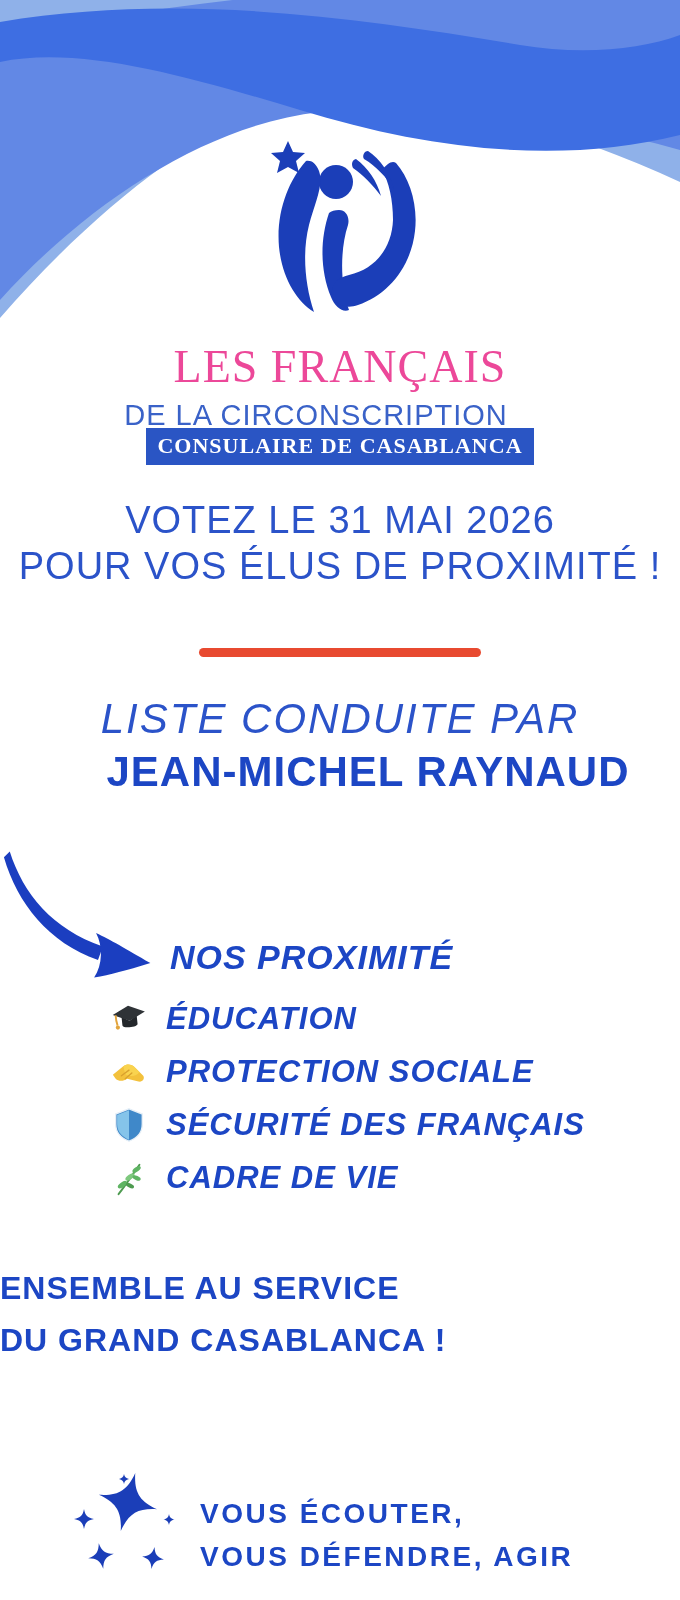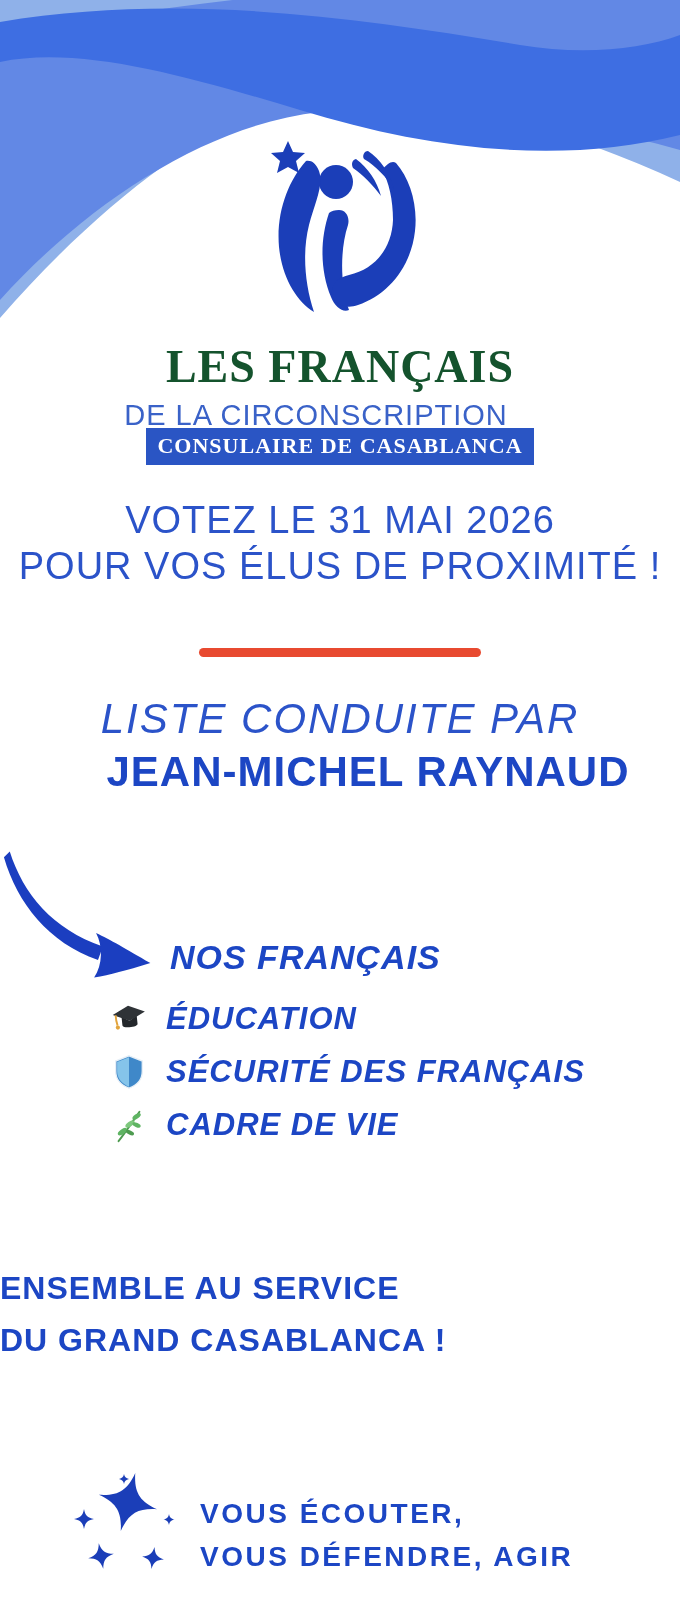--- a/index.html
+++ b/index.html
@@ -7,22 +7,22 @@
     width:680px;height:1600px;position:relative;background:#ffffff;overflow:hidden;
     font-family:"Liberation Sans",sans-serif;
   }
   .abs{position:absolute;}
   
   .waves{top:0;left:0;width:680px;height:335px;}
   
   .logo-mark{left:250px;top:134px;width:170px;height:192px;}
   .logo-title{
     top:340px;left:0;width:680px;text-align:center;
-    font-family:"Liberation Serif",serif;font-weight:bold;font-size:46px;
-    letter-spacing:1px;color:#14532d;
+    font-family:"Liberation Serif",serif;font-weight:normal;font-size:46px;
+    letter-spacing:1px;color:#ec4899;
   }
   .logo-subtitle{
     top:399px;left:0;width:632px;text-align:center;
     font-size:29px;font-weight:400;letter-spacing:1px;color:#3A62C8;
   }
   .logo-banner-wrap{top:428px;left:0;width:680px;text-align:center;}
   .logo-banner{
     display:inline-block;background:#2A55C4;color:#ffffff;
     font-family:"Liberation Serif",serif;font-weight:bold;font-size:22px;
     letter-spacing:1px;padding:5px 11px 6px 11px;
@@ -104,37 +104,47 @@
   <div>JEAN-MICHEL RAYNAUD</div>
 </div>
 
 <svg class="abs arrow" viewBox="0 0 165 135" aria-hidden="true">
   <g fill="#1B3EC0">
     <path d="M8 4 C22 48 52 84 104 102 L99 116 C48 98 16 58 2 10 Z"></path>
     <path d="M97 88 C112 95 127 104 153 119 C127 127 112 131 95 134 C104 121 104 101 97 88 Z"></path>
   </g>
 </svg>
 
-<div class="abs prio-title">NOS FRANÇAIS</div>
+<div class="abs prio-title">NOS PROXIMITÉ</div>
 <div class="abs prio-list">
 
   <div class="prio-item">
     <span class="prio-icon">
       <svg viewBox="0 0 40 40" width="38" height="38" aria-hidden="true">
         <g transform="rotate(-6 20 16)">
           <path d="M12 17 L12 26 C12 29.5 28 29.5 28 26 L28 17 L20 22 Z" fill="#23272B"></path>
           <polygon points="20,6 37,14 20,22 3,14" fill="#2F3337"></polygon>
         </g>
         <path d="M6 16 C6 20 7 24 8 27" stroke="#E2A43C" stroke-width="2" fill="none"></path>
         <circle cx="8.3" cy="29" r="2.2" fill="#E2A43C"></circle>
       </svg>
     </span>
     <span class="prio-label">ÉDUCATION</span>
   </div>
 
+  <div class="prio-item">
+    <span class="prio-icon">
+      <svg viewBox="0 0 40 40" width="38" height="38" aria-hidden="true">
+        <path d="M3 23 L14 14 C18 11 23 12 26 15 L35 24 C37 27 34 31 30 30 L18 27 C14 30 9 30 6 27 Z" fill="#F3C13C"></path>
+        <path d="M14 14 C18 11 23 12 26 15 L31 20 C28 24.5 21 25.5 16 22 Z" fill="#F9D34F"></path>
+        <path d="M12 24 L20 18 M16 27 L23 21" stroke="#D9A12E" stroke-width="1.4" fill="none" stroke-linecap="round"></path>
+      </svg>
+    </span>
+    <span class="prio-label">PROTECTION SOCIALE</span>
+  </div>
 
   <div class="prio-item">
     <span class="prio-icon">
       <svg viewBox="0 0 40 40" width="38" height="38" aria-hidden="true">
         <path d="M20 3 L34 8.5 V19 C34 28.5 27.5 34.5 20 37 C12.5 34.5 6 28.5 6 19 V8.5 Z" fill="#3F88C9" stroke="#E6EFF7" stroke-width="1.5"></path>
         <path d="M20 4.5 L7.5 9.5 V19 C7.5 27.5 13.5 33 20 35.5 Z" fill="#85C4EA"></path>
       </svg>
     </span>
     <span class="prio-label">SÉCURITÉ DES FRANÇAIS</span>
   </div>

